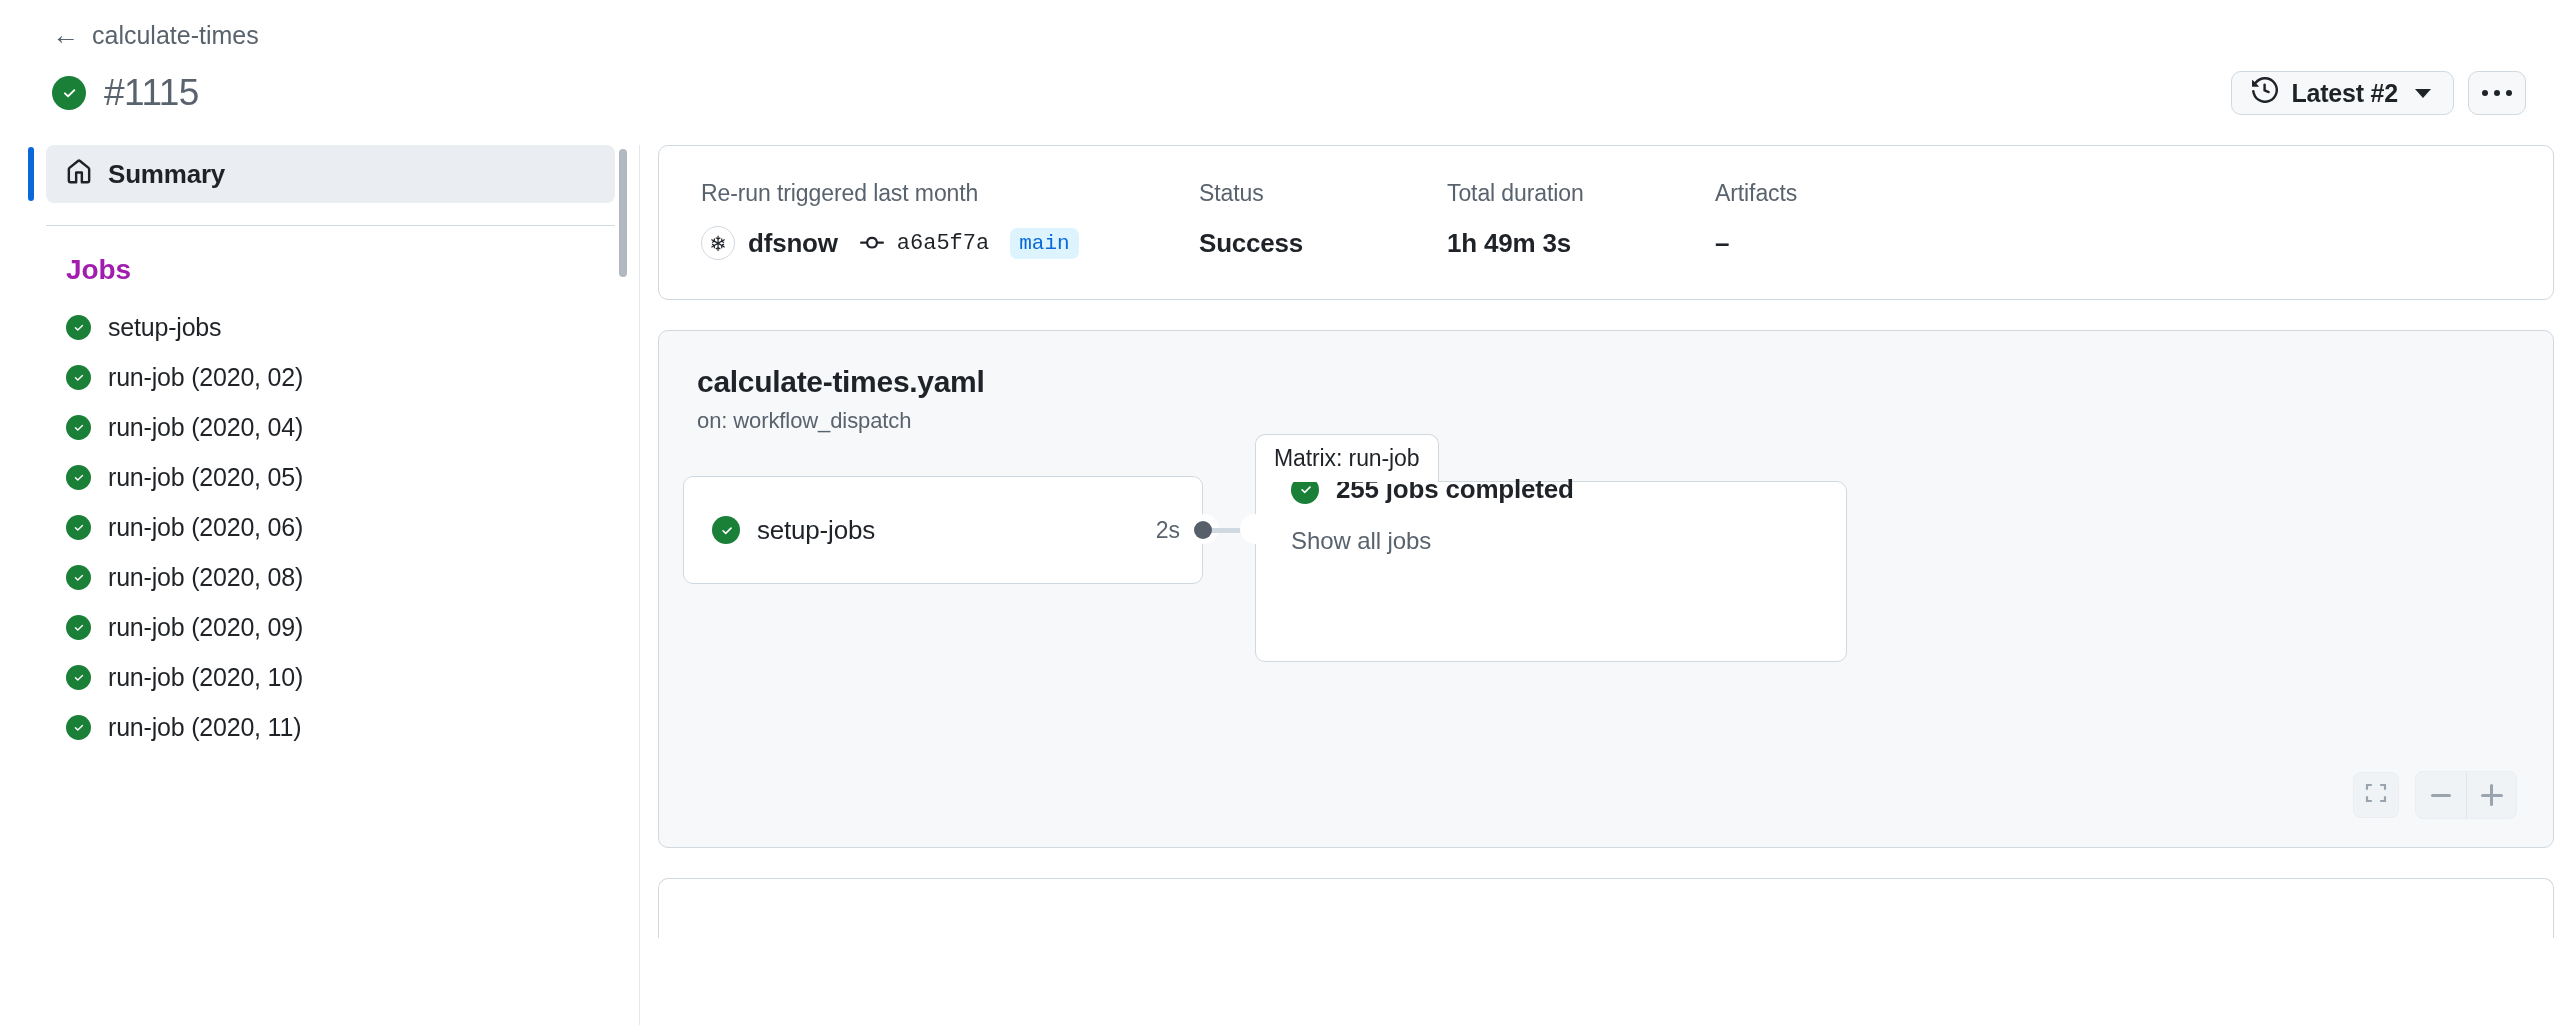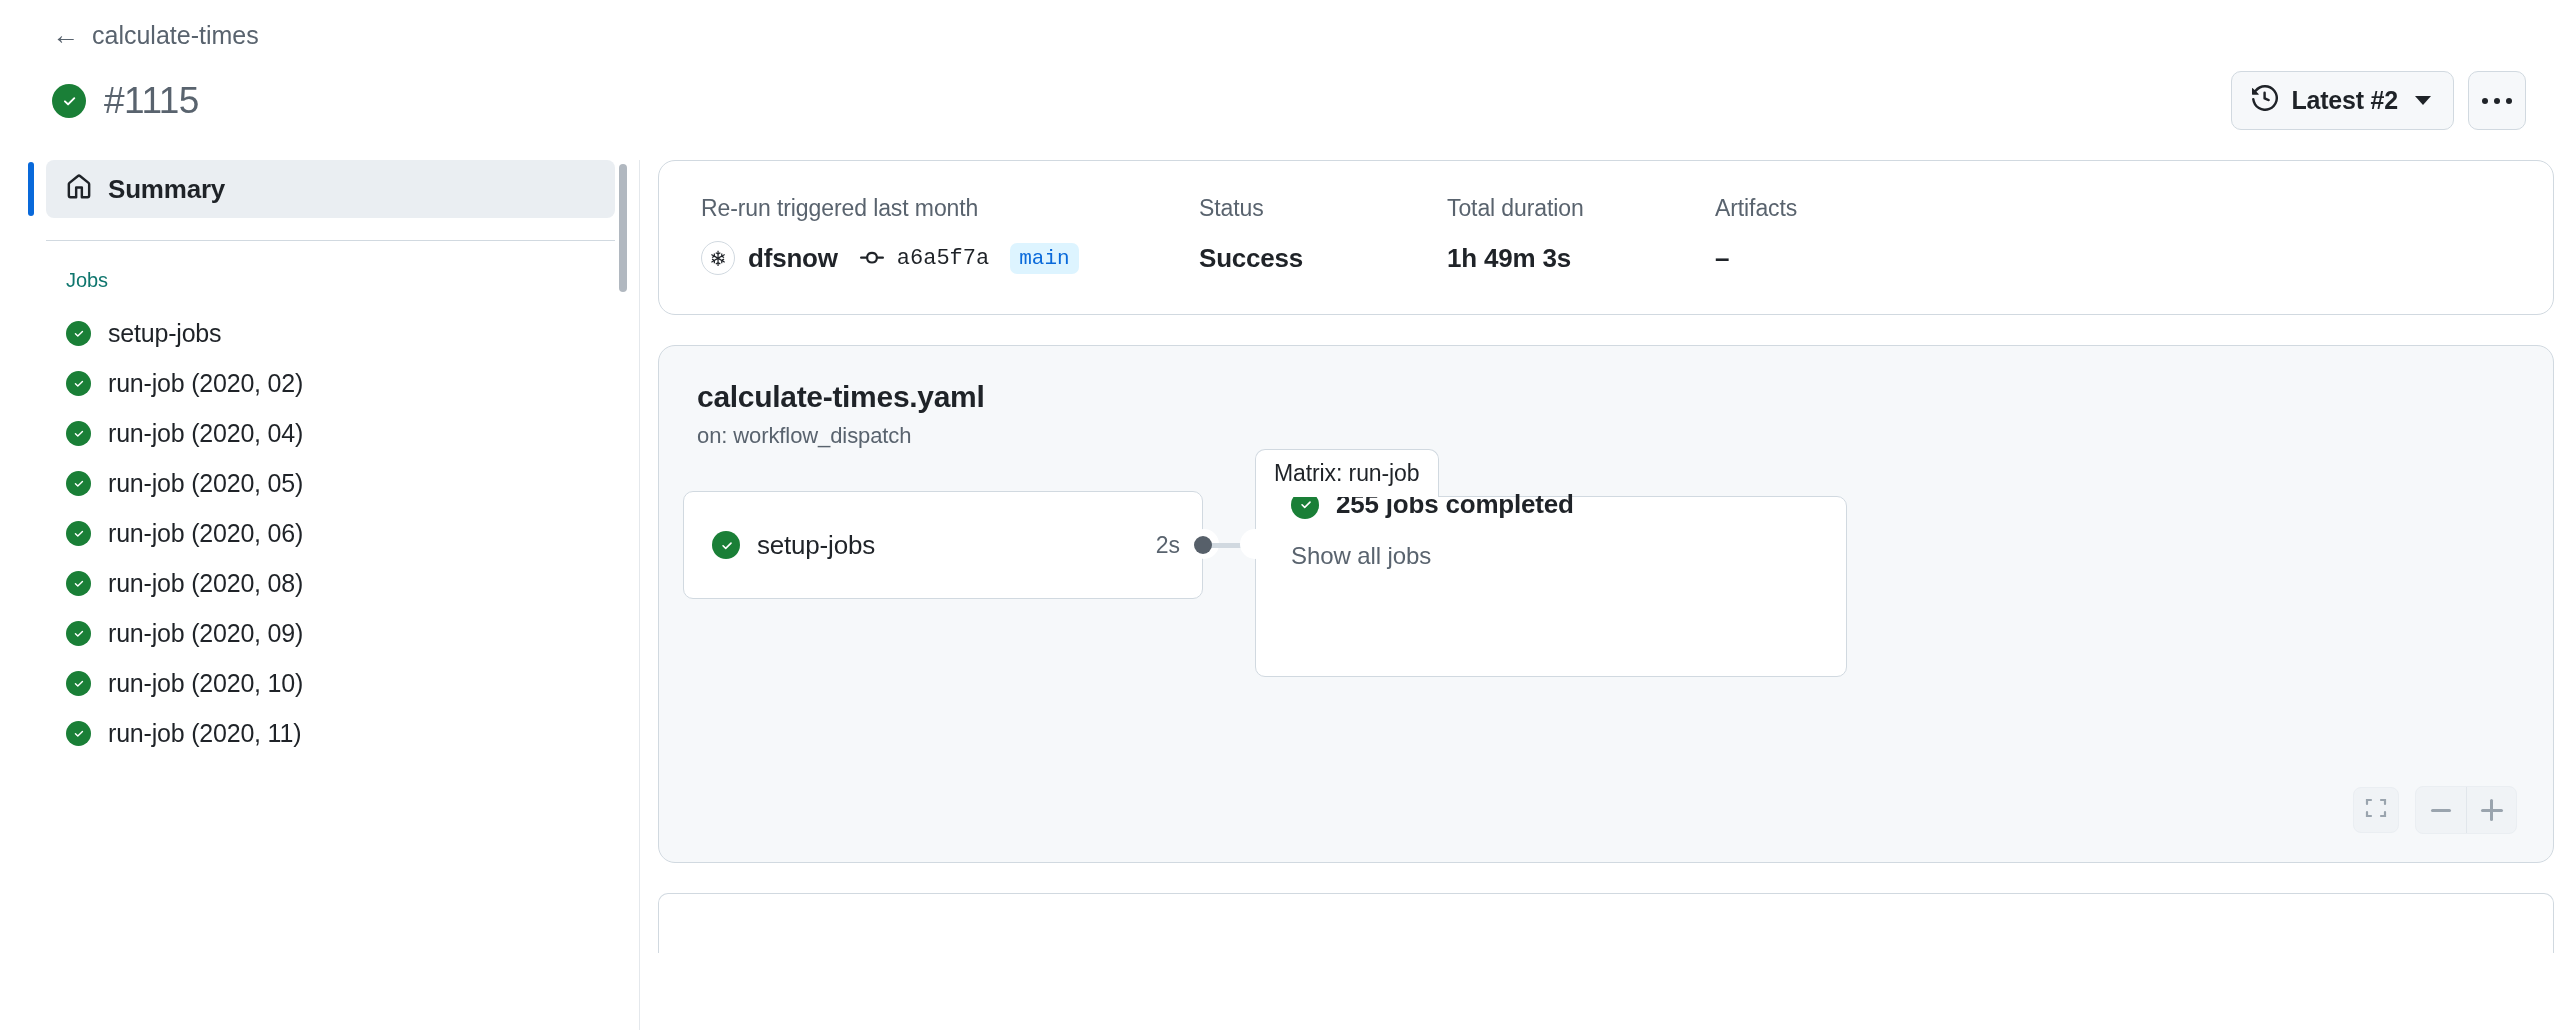--- a/index.html
+++ b/index.html
@@ -84,21 +84,21 @@
   .header-actions {
     display: flex;
     align-items: center;
     gap: 14px;
   }
 
   .btn {
     border: 1px solid #d1d9e0;
     background: #f6f8fa;
     border-radius: 10px;
-    height: 59px;
+    height: 44px;
     display: inline-flex;
     align-items: center;
     gap: 13px;
     padding: 0 20px;
     font-size: 25px;
     color: #1f2328;
     cursor: pointer;
     font-family: "Liberation Sans", sans-serif;
   }
   .btn-latest { padding: 0 22px 0 20px; }
@@ -164,23 +164,23 @@
     letter-spacing: -0.2px;
   }
 
   .sidebar-divider {
     height: 1px;
     background: #d1d9e0;
     margin: 22px 25px 0 18px;
   }
 
   .jobs-heading {
-    font-size: 20px;
-    font-weight: 400;
-    color: #0f766e;
+    font-size: 28px;
+    font-weight: 700;
+    color: #a21caf;
     padding: 28px 0 0 20px;
     margin-left: 18px;
     letter-spacing: -0.1px;
   }
 
   .job-list { margin-top: 16px; }
 
   .job-item {
     display: flex;
     align-items: center;
@@ -226,21 +226,21 @@
   }
 
   
   .main {
     flex: 1;
     padding: 0 22px 0 18px;
   }
 
   .card {
     border: 1px solid #d1d9e0;
-    border-radius: 17px;
+    border-radius: 10px;
     background: #ffffff;
   }
 
   
   .card-summary { padding: 34px 42px 38px 42px; }
 
   .meta-grid {
     display: flex;
     align-items: flex-start;
   }

